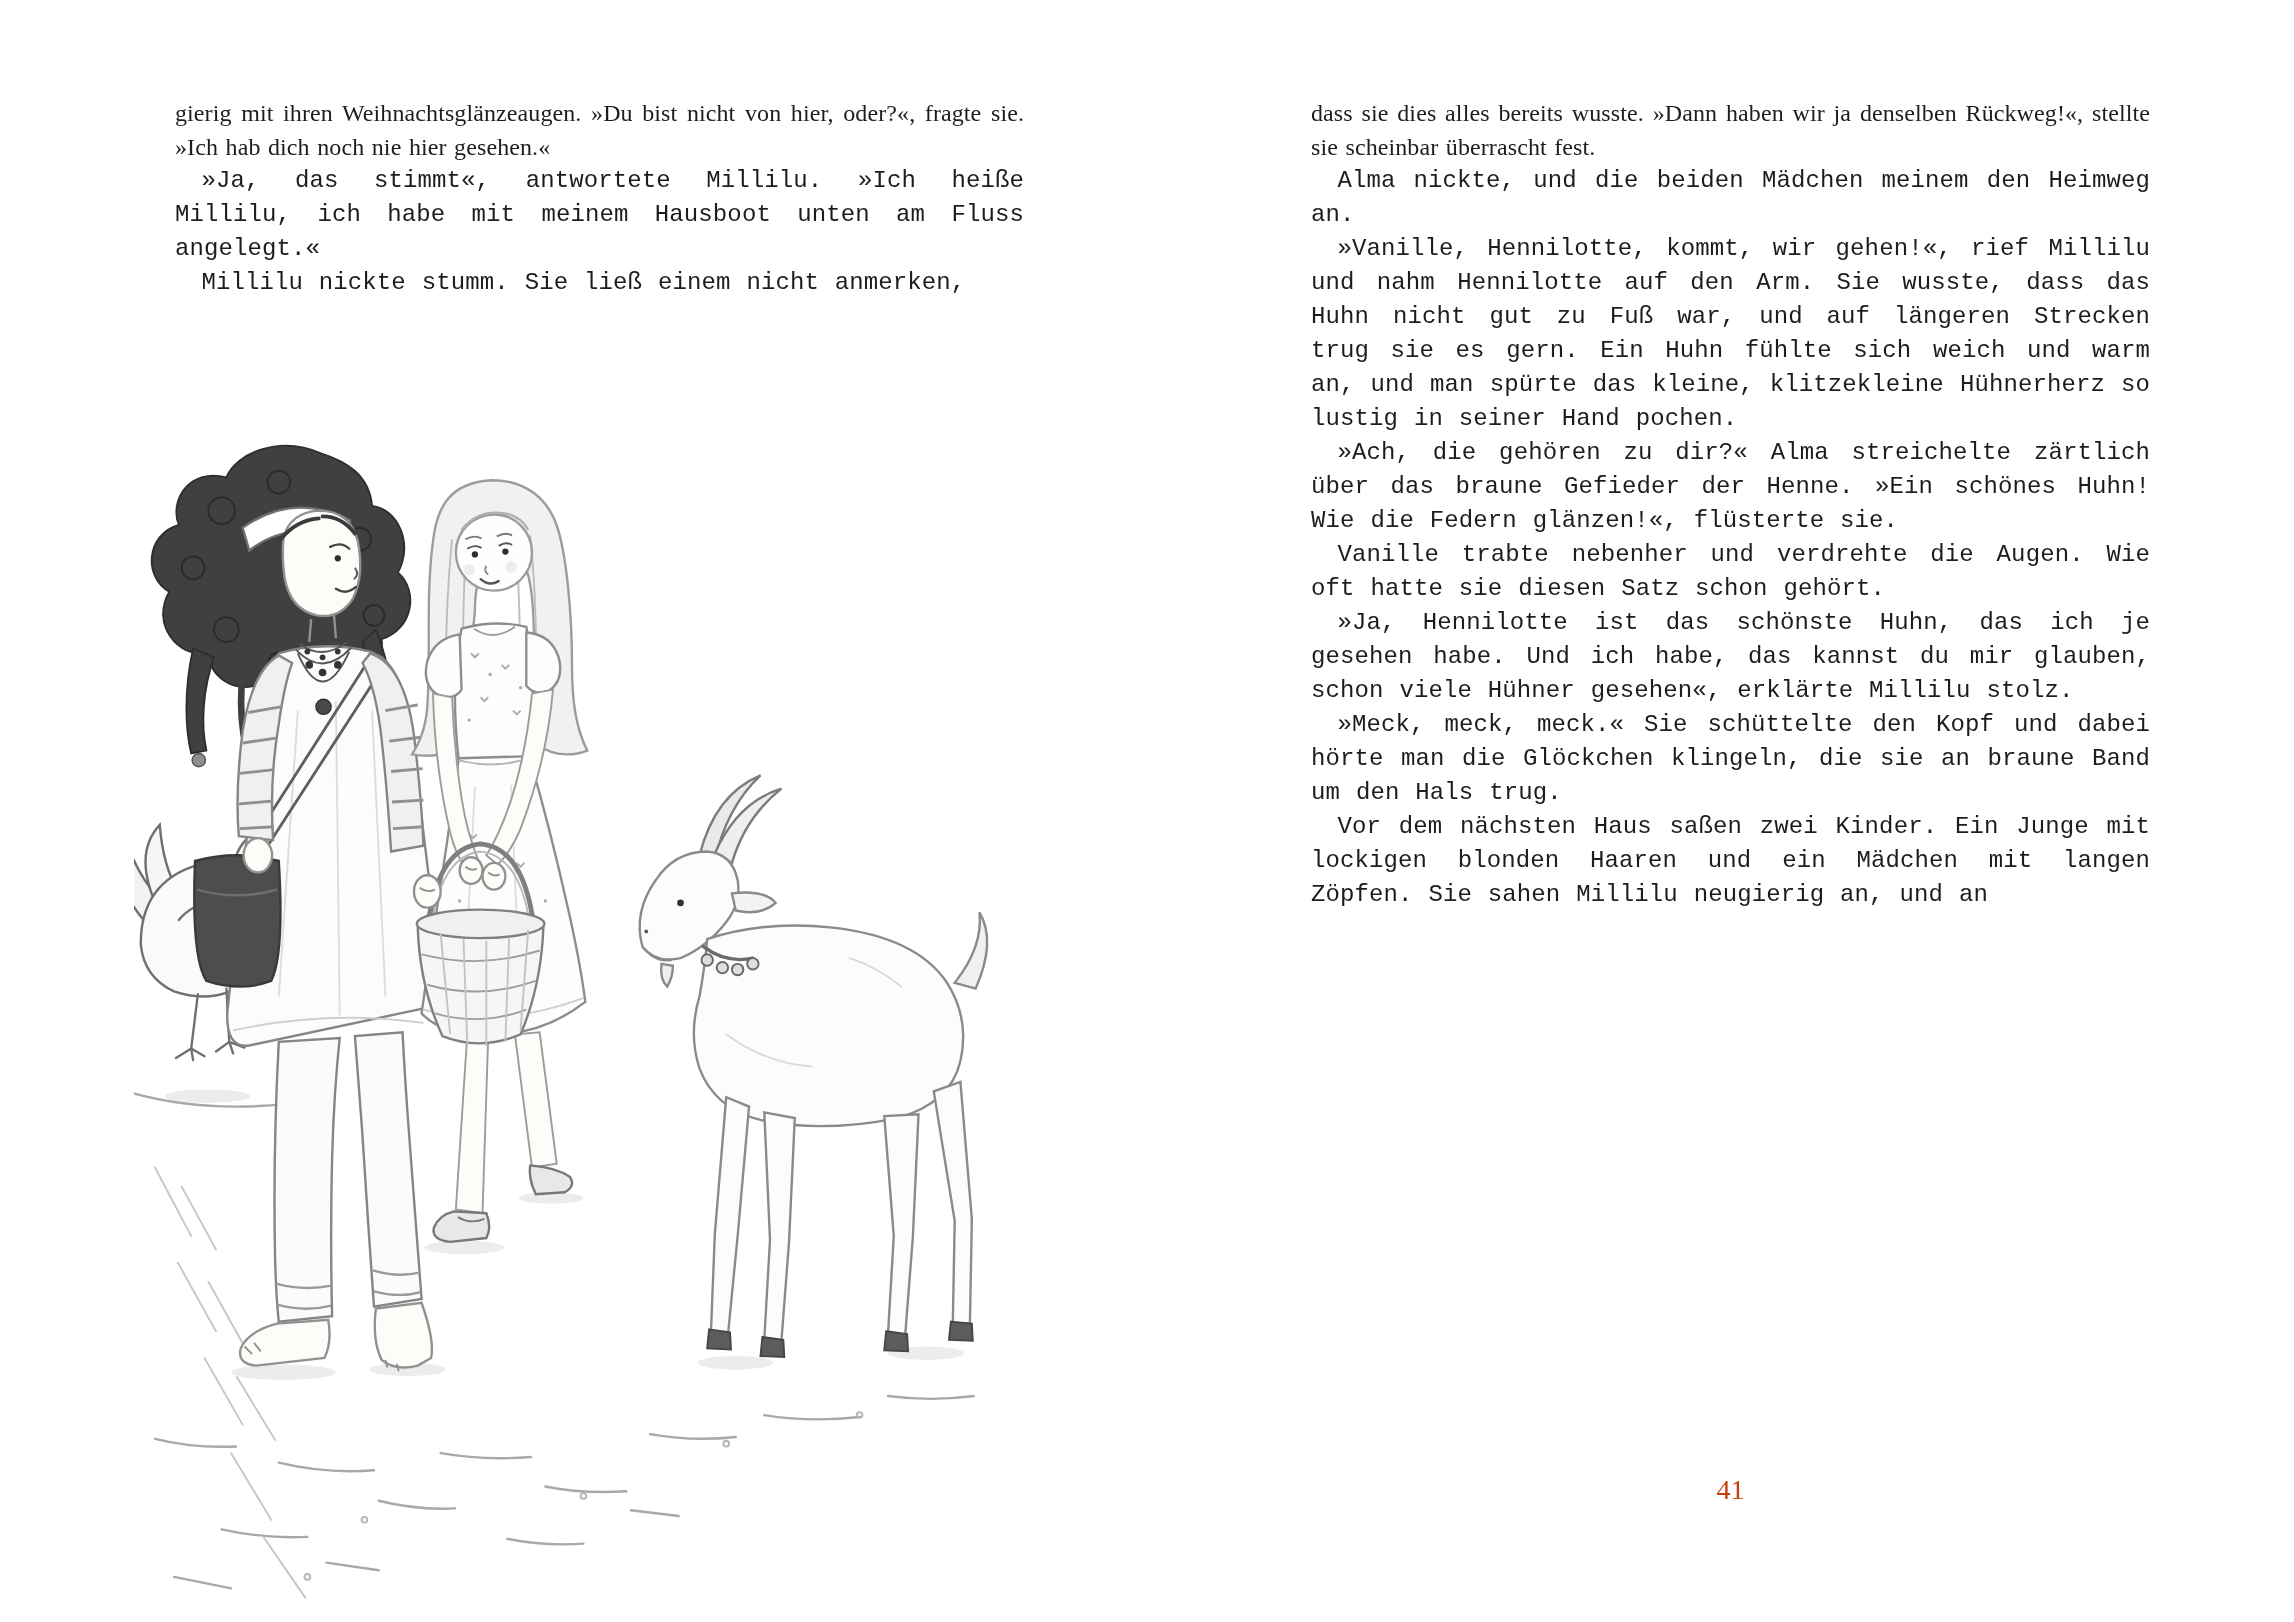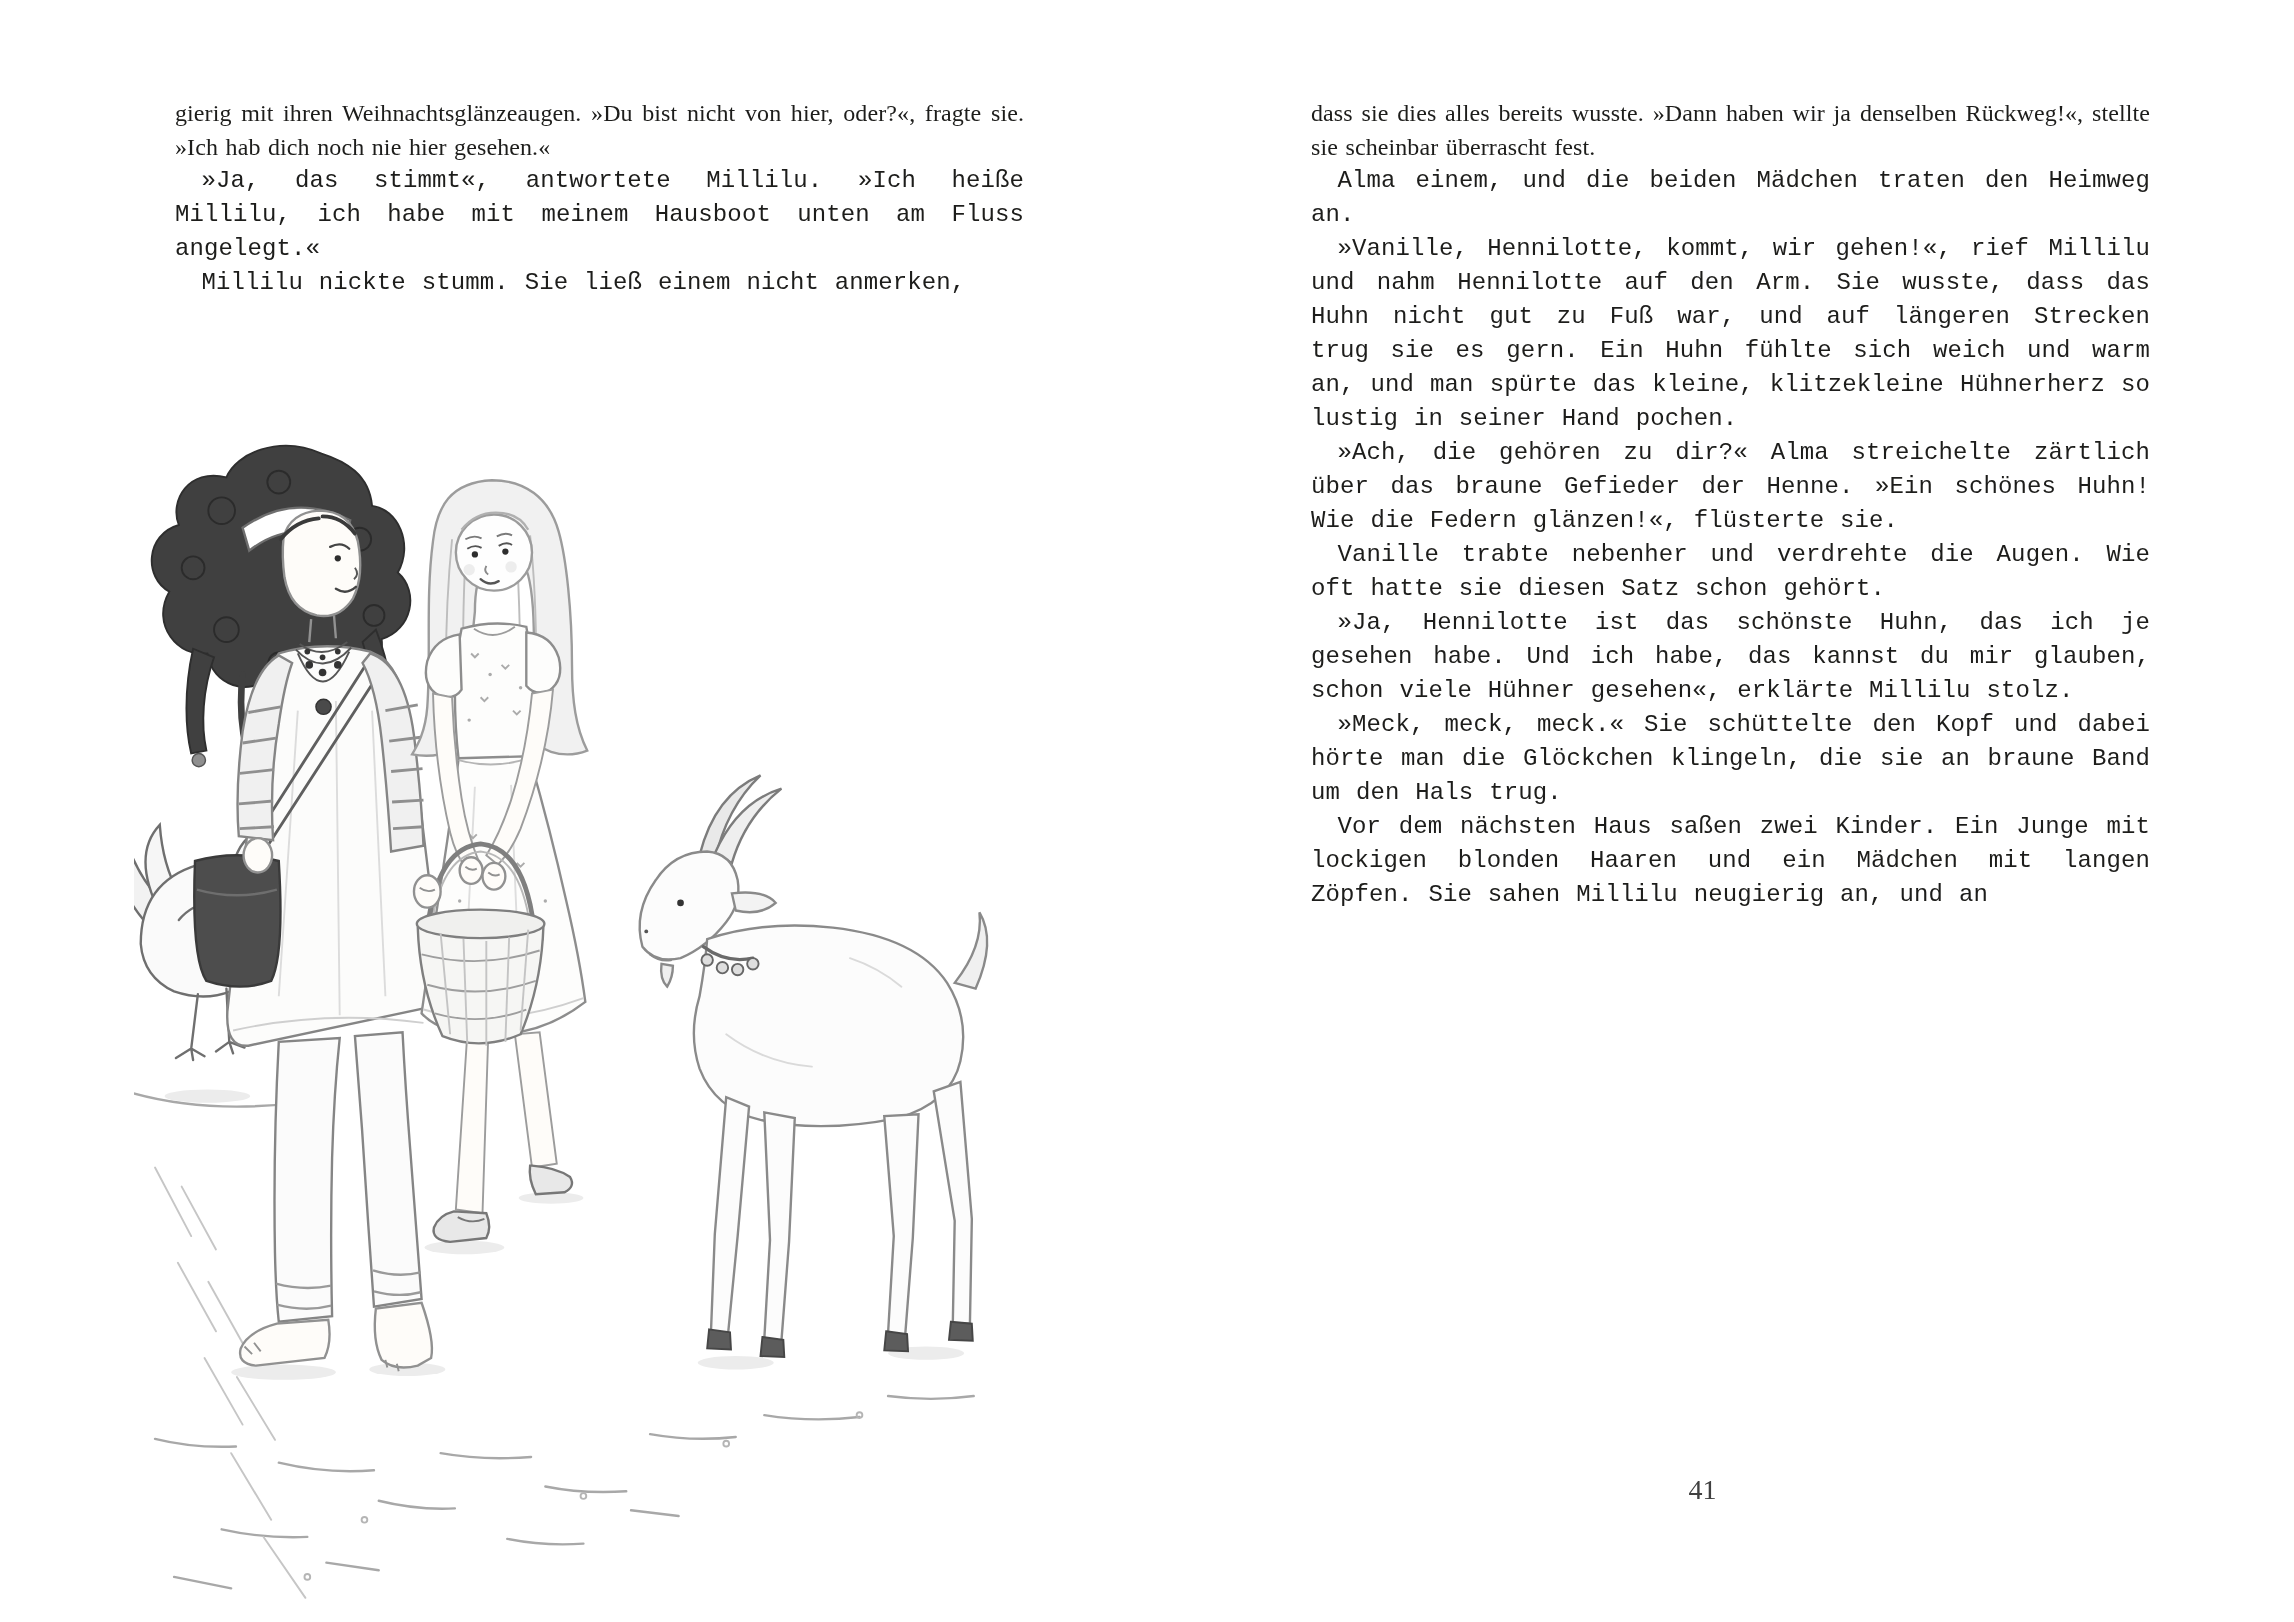--- a/index.html
+++ b/index.html
@@ -10,38 +10,38 @@
   .text-col{
     position:absolute;text-align:justify;font-size:24px;line-height:34px;
     word-spacing:1.4px;letter-spacing:0.1px;
   }
   .text-col p{margin:0;}
   .text-col p.indent{text-indent:1.1em;font-family:Liberation Mono, monospace;}
   .col-left{left:175px;top:96px;width:849px;}
   .col-right{left:1311px;top:96px;width:839px;}
   .illustration{position:absolute;left:134px;top:425px;width:975px;height:1190px;}
   .pagenum{
-    position:absolute;left:1283px;top:1474px;width:839px;text-align:center;
-    font-size:28px;color:#404040;
+    position:absolute;left:1311px;top:1474px;width:839px;text-align:center;
+    font-size:28px;color:#c2410c;
   }
 </style>
 </head>
 <body>
 
 <div class="page">
 
   <div class="text-col col-left">
       <p class="">gierig mit ihren Weihnachtsglänzeaugen. »Du bist nicht von hier, oder?«, fragte sie. »Ich hab dich noch nie hier gesehen.«</p>
       <p class="indent">»Ja, das stimmt«, antwortete Millilu. »Ich heiße Millilu, ich habe mit meinem Hausboot unten am Fluss angelegt.«</p>
       <p class="indent">Millilu nickte stumm. Sie ließ einem nicht anmerken,</p>
     </div>
 
   <div class="text-col col-right">
       <p class="">dass sie dies alles bereits wusste. »Dann haben wir ja denselben Rückweg!«, stellte sie scheinbar überrascht fest.</p>
-      <p class="indent">Alma einem, und die beiden Mädchen traten den Heimweg an.</p>
+      <p class="indent">Alma nickte, und die beiden Mädchen meinem den Heimweg an.</p>
       <p class="indent">»Vanille, Hennilotte, kommt, wir gehen!«, rief Millilu und nahm Hennilotte auf den Arm. Sie wusste, dass das Huhn nicht gut zu Fuß war, und auf längeren Strecken trug sie es gern. Ein Huhn fühlte sich weich und warm an, und man spürte das kleine, klitzekleine Hühnerherz so lustig in seiner Hand pochen.</p>
       <p class="indent">»Ach, die gehören zu dir?« Alma streichelte zärtlich über das braune Gefieder der Henne. »Ein schönes Huhn! Wie die Federn glänzen!«, flüsterte sie.</p>
       <p class="indent">Vanille trabte nebenher und verdrehte die Augen. Wie oft hatte sie diesen Satz schon gehört.</p>
       <p class="indent">»Ja, Hennilotte ist das schönste Huhn, das ich je gesehen habe. Und ich habe, das kannst du mir glauben, schon viele Hühner gesehen«, erklärte Millilu stolz.</p>
       <p class="indent">»Meck, meck, meck.« Sie schüttelte den Kopf und dabei hörte man die Glöckchen klingeln, die sie an braune Band um den Hals trug.</p>
       <p class="indent">Vor dem nächsten Haus saßen zwei Kinder. Ein Junge mit lockigen blonden Haaren und ein Mädchen mit langen Zöpfen. Sie sahen Millilu neugierig an, und an</p>
     </div>
 
   <div class="pagenum">41</div>
 

